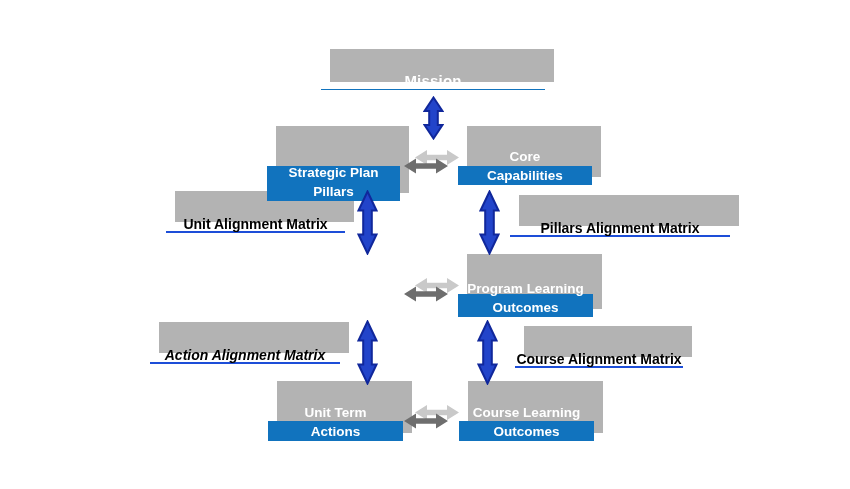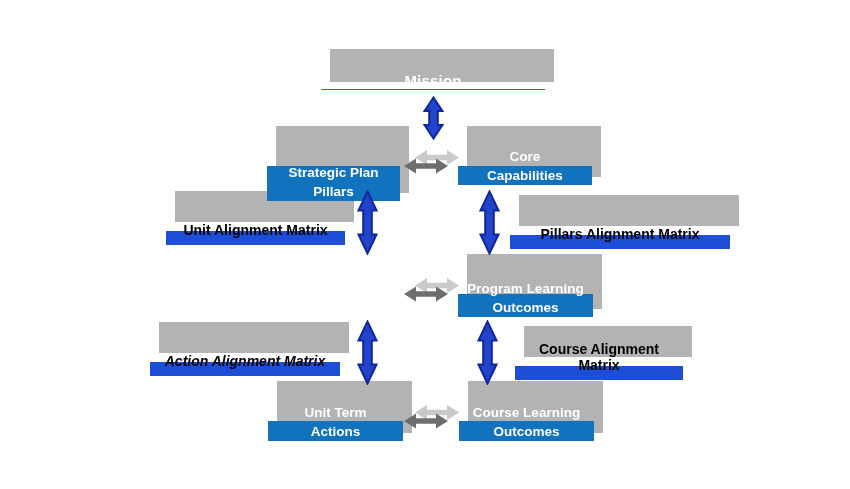--- a/index.html
+++ b/index.html
@@ -32,21 +32,21 @@
   .blue .face {
     background: #1173be;
     color: #ffffff;
     font-weight: 700;
     font-size: 13.5px;
     line-height: 19px;
   }
   .mission .face { font-size: 15px; letter-spacing: 0.2px; }
   .matrix .face {
     background: #ffffff;
-    border: 7px solid #1d4ed8;
+    border: 1px solid #1d4ed8;
     box-sizing: border-box;
     color: #000000;
     font-weight: 700;
     font-size: 14px;
     line-height: 16px;
   }
   .boxlabel { white-space: pre-line; }
   svg.arrow { position: absolute; z-index: 2; display: block; }
 </style>
 </head>

